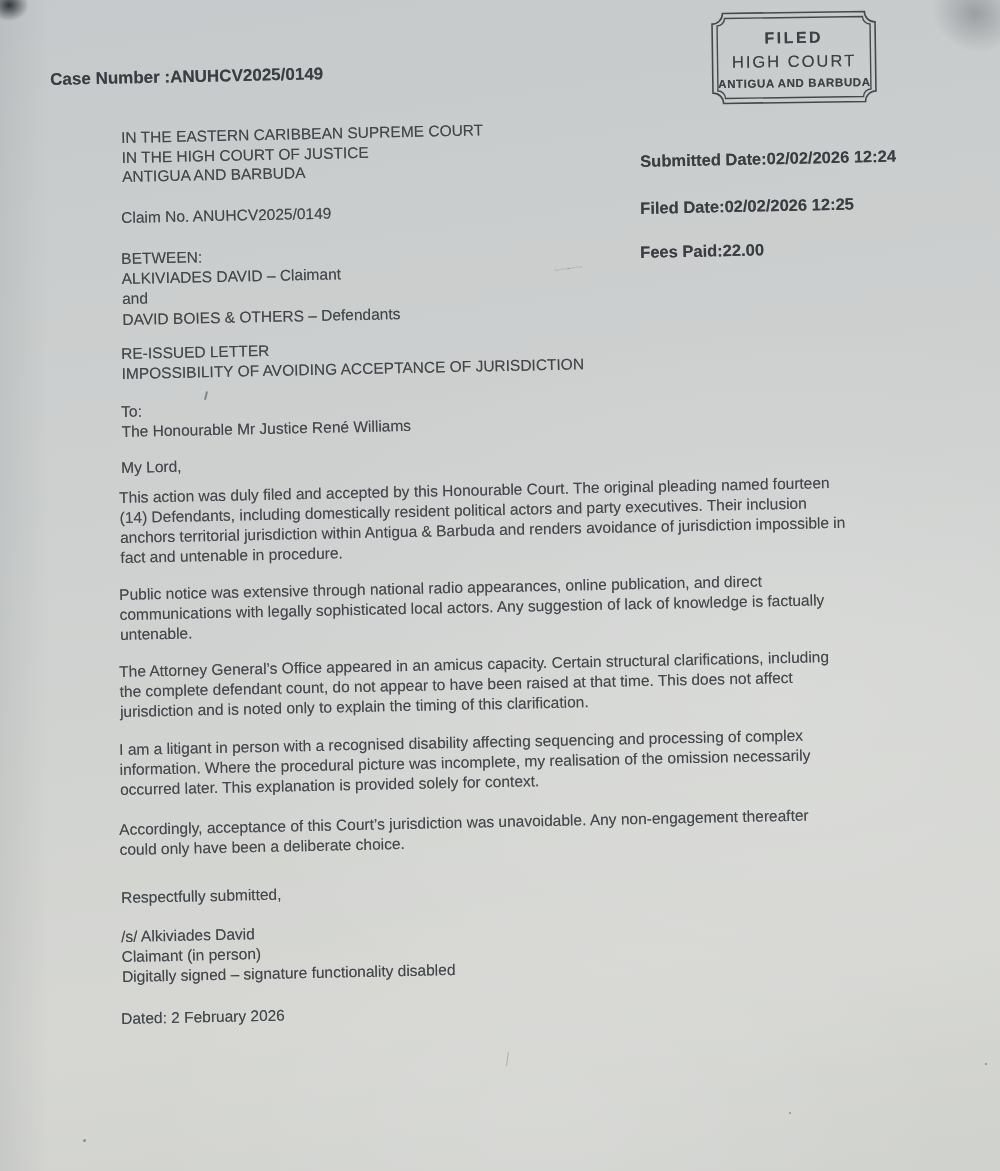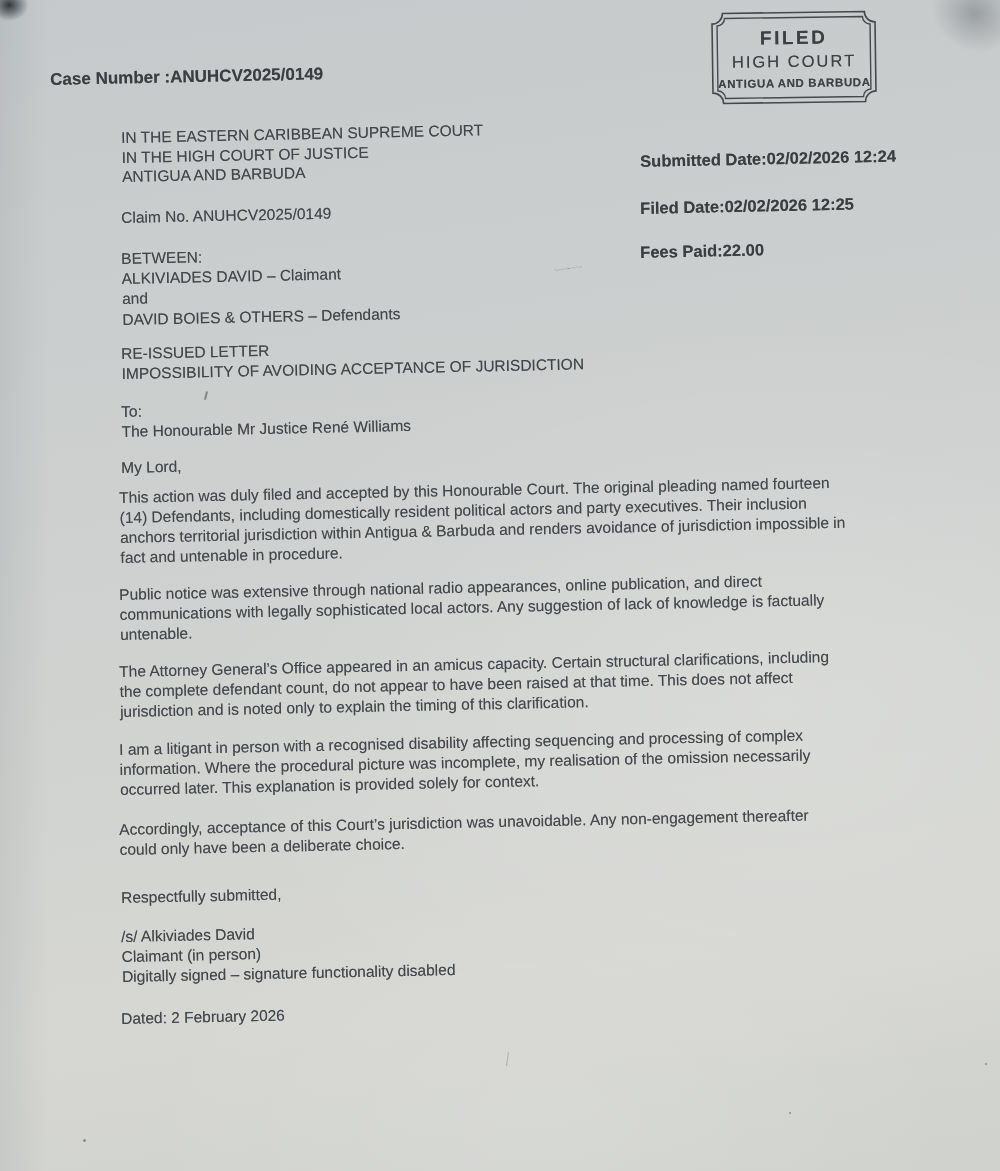--- a/index.html
+++ b/index.html
@@ -44,21 +44,21 @@
     transform: rotate(-0.8deg);
     color: #3d4145;
   }
   .stamp svg { position: absolute; left: 0; top: 0; }
   .stamp-text {
     position: absolute; left: 0; top: 0; width: 100%; height: 100%;
     display: flex; flex-direction: column; align-items: center;
     padding-top: 17px; box-sizing: border-box;
     text-shadow: 0 0 0.5px rgba(61,65,69,0.6);
   }
-  .stamp-line1 { font-weight: bold; font-size: 19px; letter-spacing: 2.5px; line-height: 22px; }
+  .stamp-line1 { font-weight: bold; font-size: 16px; letter-spacing: 2.5px; line-height: 22px; }
   .stamp-line2 { font-size: 16.5px; letter-spacing: 2px; line-height: 24px; }
   .stamp-line3 { font-weight: bold; font-size: 11.5px; letter-spacing: 0.6px; line-height: 20px; }
   
   .corner-dark {
     position: absolute; left: -14px; top: -14px; width: 46px; height: 38px;
     background: radial-gradient(closest-side, rgba(35,40,46,0.9), rgba(35,40,46,0) 85%);
   }
   .corner-shadow-tr {
     position: absolute; right: -30px; top: -34px; width: 110px; height: 95px;
     background: radial-gradient(closest-side, rgba(70,76,82,0.35), rgba(70,76,82,0) 80%);

